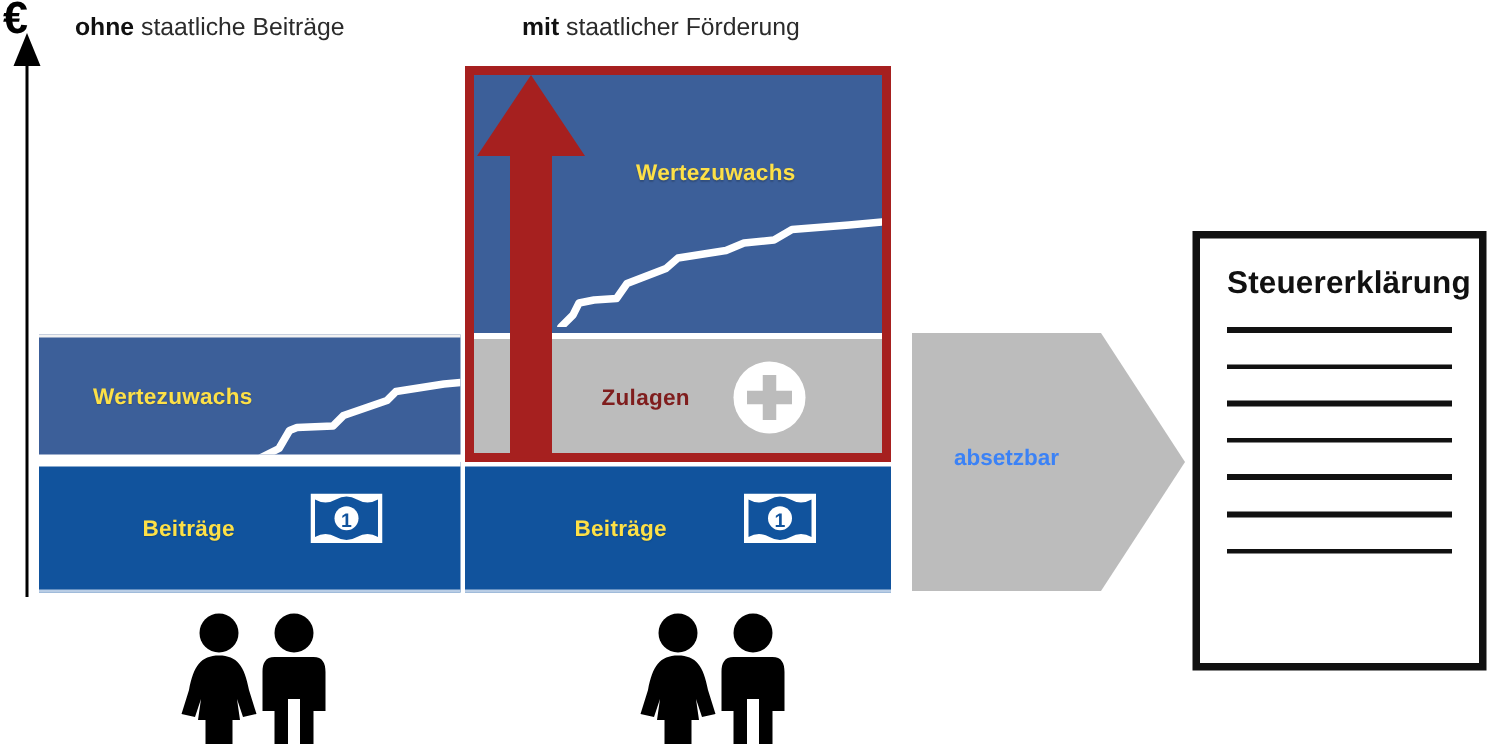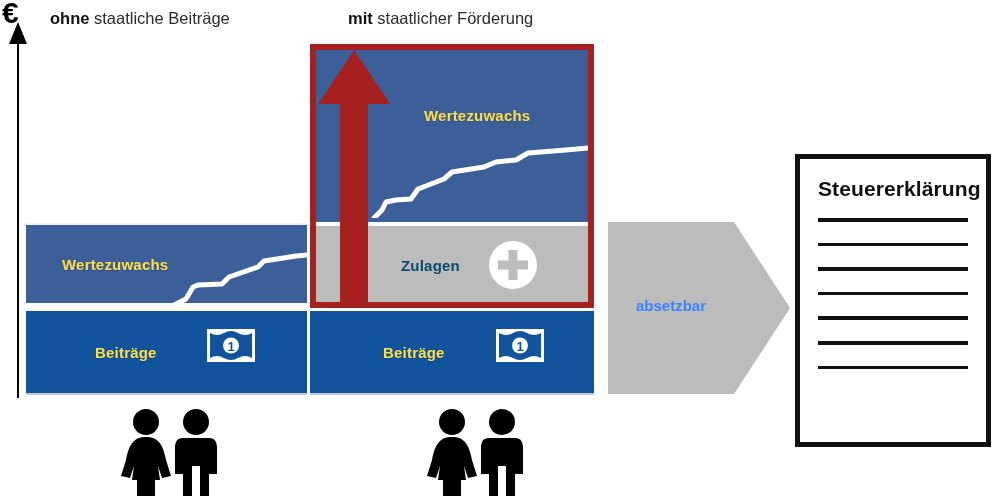--- a/index.html
+++ b/index.html
@@ -71,21 +71,21 @@
   .bar-label {
     position: absolute;
     color: #fde047;
     font-size: 15px;
     font-weight: bold;
     letter-spacing: .2px;
     white-space: nowrap;
     text-shadow: 0 1px 1px rgba(0,0,0,.18);
   }
   .zulagen-label {
-    color: #0c4a6e;
+    color: #7f1d1d;
     text-shadow: none;
     font-weight: bold;
   }
 
   
   #left-growth {
     left: 26px; top: 223px;
     width: 281px; height: 80px;
     background: #3c5f99;
     border-top: 2px solid #f2f2f2;

